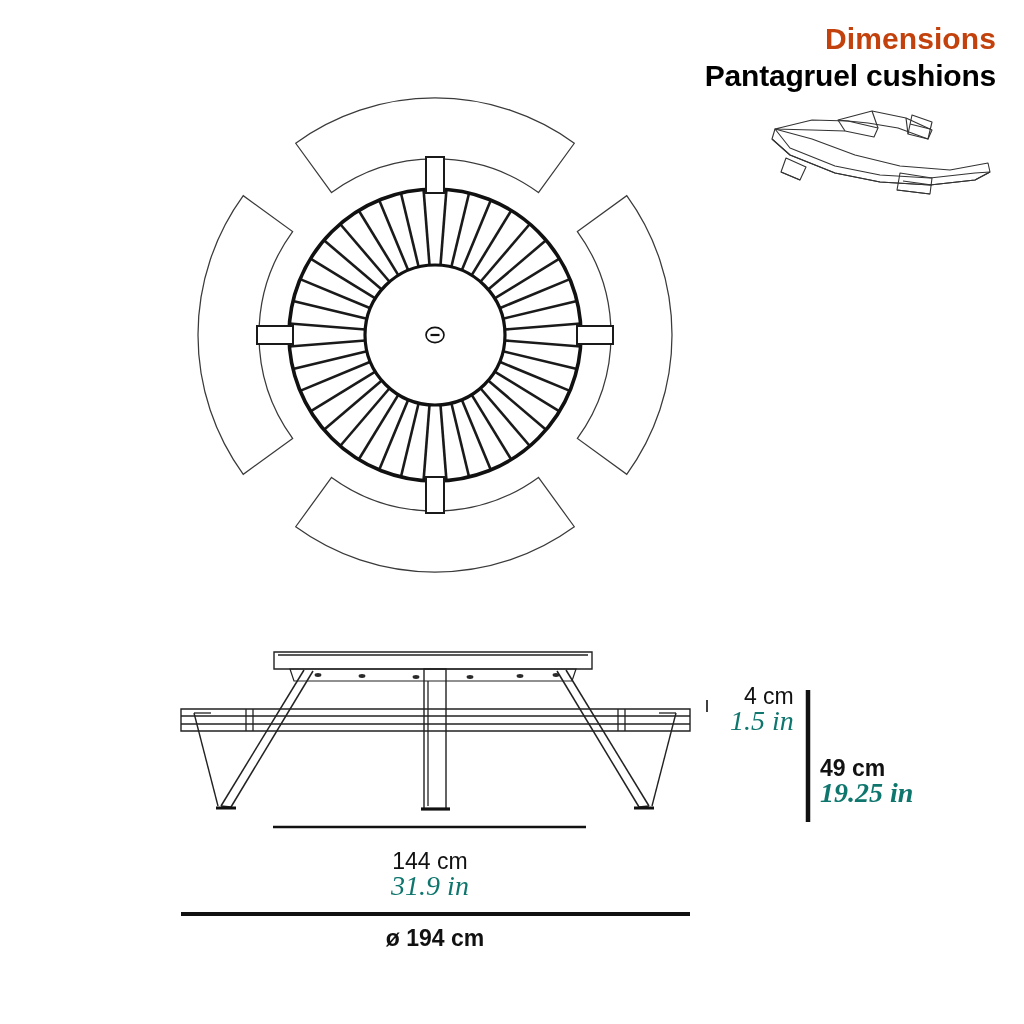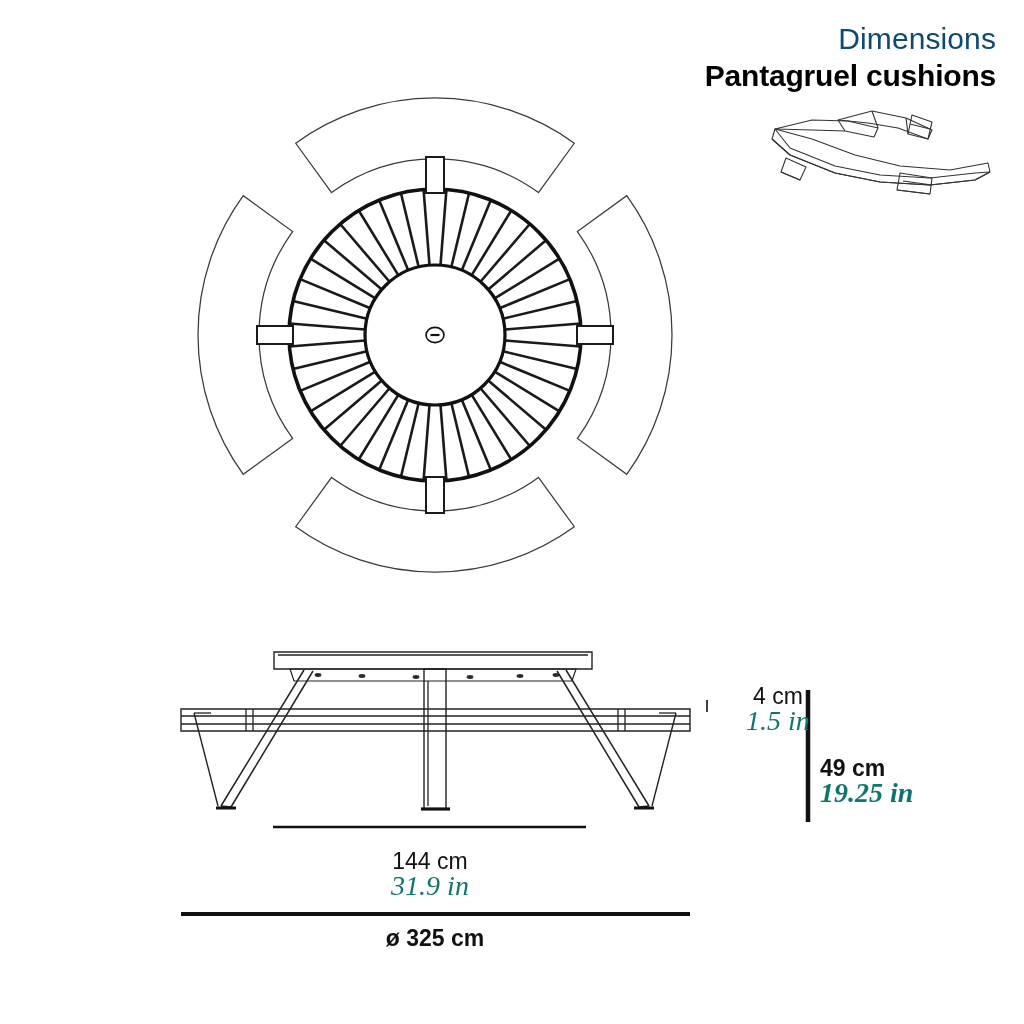--- a/index.html
+++ b/index.html
@@ -19,25 +19,25 @@
 
   
   #header-block {
     position: absolute;
     right: 28px;
     top: 22px;
     text-align: right;
   }
   #doc-kicker {
     font-family: "Liberation Sans", sans-serif;
-    font-weight: 400;
+    font-weight: 700;
     font-size: 30px;
     line-height: 34px;
     letter-spacing: 0.1px;
-    color: #0c4a6e;
+    color: #c2410c;
   }
   #doc-title {
     font-family: "Liberation Sans", sans-serif;
     font-weight: 700;
     font-size: 30px;
     line-height: 36px;
     letter-spacing: -0.2px;
     color: #000000;
     margin-top: 2px;
     text-align: center;
@@ -67,21 +67,21 @@
   .dim-in {
     font-family: "Liberation Serif", serif;
     font-style: italic;
     font-size: 28px;
     line-height: 24px;
     color: #0f766e;
   }
   .dim-cm.bold { font-weight: 700; }
   .dim-in.bold { font-weight: 700; }
 
-  #dim-thickness-label { left: 746px; top: 683px; text-align: center; }
+  #dim-thickness-label { left: 730px; top: 683px; text-align: right; }
   #dim-height-label    { left: 820px; top: 727px; text-align: left; margin-top: 28px; }
   #dim-width-label     { left: 320px; top: 848px; width: 220px; }
   #dim-diameter-label  { left: 310px; top: 925px; width: 250px; }
 </style>
 </head>
 <body>
 
 <div id="header-block">
   <div id="doc-kicker">Dimensions</div>
   <div id="doc-title">Pantagruel cushions</div>
@@ -237,14 +237,14 @@
   <div class="dim-cm bold">49 cm</div>
   <div class="dim-in bold">19.25 in</div>
 </div>
 
 <div class="dim-label" id="dim-width-label">
   <div class="dim-cm">144 cm</div>
   <div class="dim-in">31.9 in</div>
 </div>
 
 <div class="dim-label" id="dim-diameter-label">
-  <div class="dim-cm bold">ø 325 cm</div>
+  <div class="dim-cm bold">ø 194 cm</div>
 </div>
 
 </body></html>

